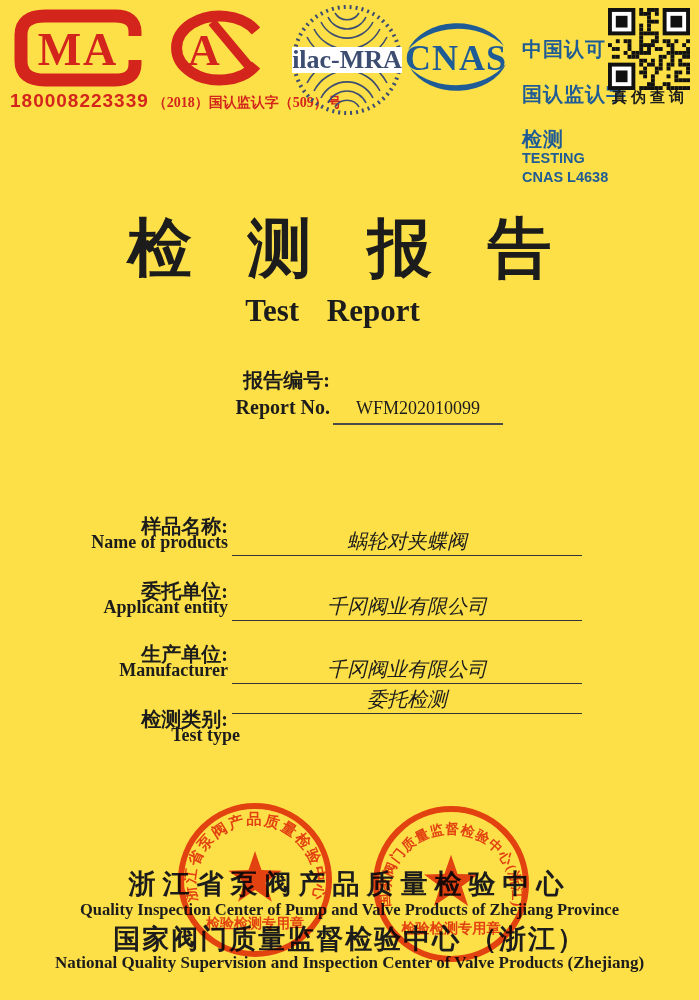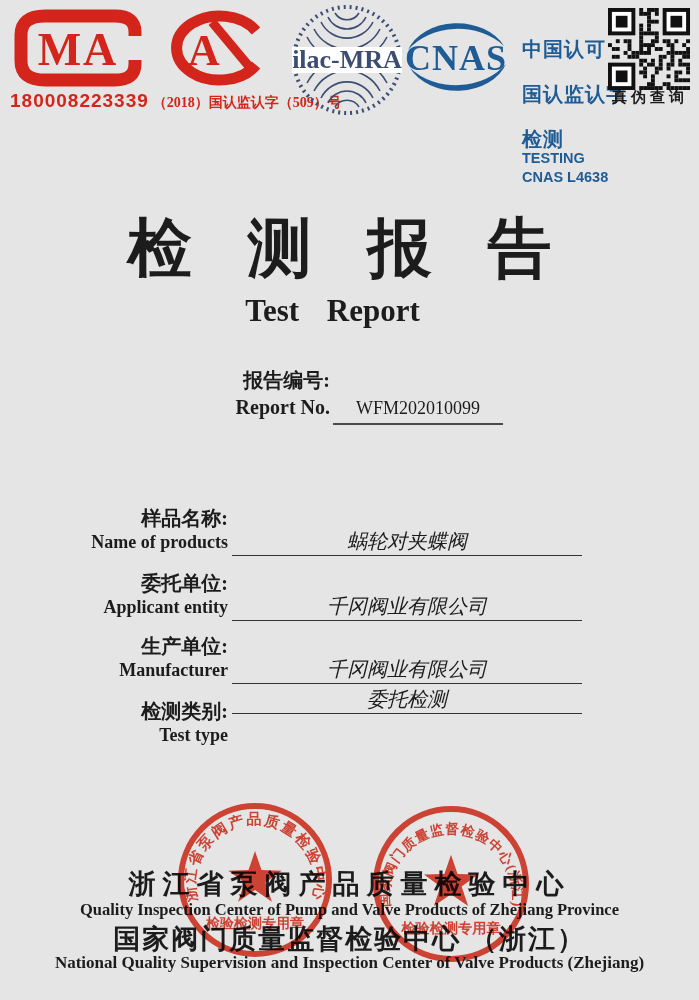--- a/index.html
+++ b/index.html
@@ -1,16 +1,16 @@
 <!DOCTYPE html>
 <html><head>
 <meta charset="utf-8">
 <style>
   html,body{margin:0;padding:0;background:#888;}
-  .page{position:relative;width:699px;height:1000px;margin:0 auto;background:#e5e5e5;
+  .page{position:relative;width:699px;height:1000px;margin:0 auto;background:#fde047;
         font-family:"Liberation Serif",serif;color:#1c1c1c;overflow:hidden;}
   .abs{position:absolute;}
 
   
   .cma-cert{left:10px;top:90px;width:300px;color:#d3251c;font-weight:bold;white-space:nowrap;}
   .cma-cert .num{font-family:"Liberation Sans",sans-serif;font-size:19px;letter-spacing:1px;}
   .cma-cert .txt{font-size:14px;}
   .cnas-lines{left:522px;top:14px;color:#1f5c96;font-weight:bold;line-height:19px;
               font-family:"Liberation Sans",sans-serif;}
   .cnas-lines .zh{font-size:20px;letter-spacing:1px;margin-top:26px;}
@@ -24,21 +24,21 @@
   .title-en{left:0;top:293px;width:665px;text-align:center;font-size:31px;font-weight:bold;
             word-spacing:20px;}
 
   
   .rn-zh{left:150px;top:367px;width:180px;text-align:right;font-size:20px;font-weight:bold;}
   .rn-en{left:150px;top:396px;width:180px;text-align:right;font-size:20px;font-weight:bold;}
   .rn-line{left:333px;top:398px;width:170px;height:25px;border-bottom:2px solid #4a4a4a;
            text-align:center;font-size:18px;}
 
   
-  .f-zh{left:0;width:228px;text-align:right;font-size:20px;font-weight:bold;}
+  .f-zh{left:0;width:228px;text-align:right;font-size:20px;font-weight:bold;margin-top:8px;}
   .f-en{left:0;width:228px;text-align:right;font-size:18px;font-weight:bold;}
   .f-line{left:232px;width:350px;height:27px;border-bottom:1.5px solid #333;
           text-align:center;font-size:20px;font-style:italic;}
 
   
   .foot{left:0;width:699px;text-align:center;white-space:nowrap;}
   .f1zh{top:866px;font-size:27px;font-weight:600;letter-spacing:7px;}
   .f1en{top:900px;font-size:16.5px;font-weight:bold;}
   .f2zh{top:921px;font-size:27px;font-weight:600;letter-spacing:2px;}
   .f2en{top:953px;font-size:17px;font-weight:bold;}
@@ -249,21 +249,21 @@
 
   <div class="abs f-zh" style="top:570px;">委托单位:</div>
   <div class="abs f-en" style="top:597px;">Applicant entity</div>
   <div class="abs f-line" style="top:593px;">千冈阀业有限公司</div>
 
   <div class="abs f-zh" style="top:633px;">生产单位:</div>
   <div class="abs f-en" style="top:660px;">Manufacturer</div>
   <div class="abs f-line" style="top:656px;">千冈阀业有限公司</div>
 
   <div class="abs f-zh" style="top:698px;">检测类别:</div>
-  <div class="abs f-en" style="top:725px;">Test type</div>
+  <div class="abs f-en" style="top:725px;padding-left:12px;">Test type</div>
   <div class="abs f-line" style="top:686px;text-align:center;">委托检测</div>
 
   <div class="abs foot f1zh">浙江省泵阀产品质量检验中心</div>
   <div class="abs foot f1en">Quality Inspection Center of Pump and Valve Products of Zhejiang Province</div>
   <div class="abs foot f2zh">国家阀门质量监督检验中心 （浙江）</div>
   <div class="abs foot f2en">National Quality Supervision and Inspection Center of Valve Products (Zhejiang)</div>
 
   <svg class="abs stamp" style="left:175px;top:800px;" width="160" height="160" viewBox="0 0 160 160">
     <defs>
         <path id="arcL" d="M 24,106 A 60,60 0 1 1 136,106" fill="none"></path>

